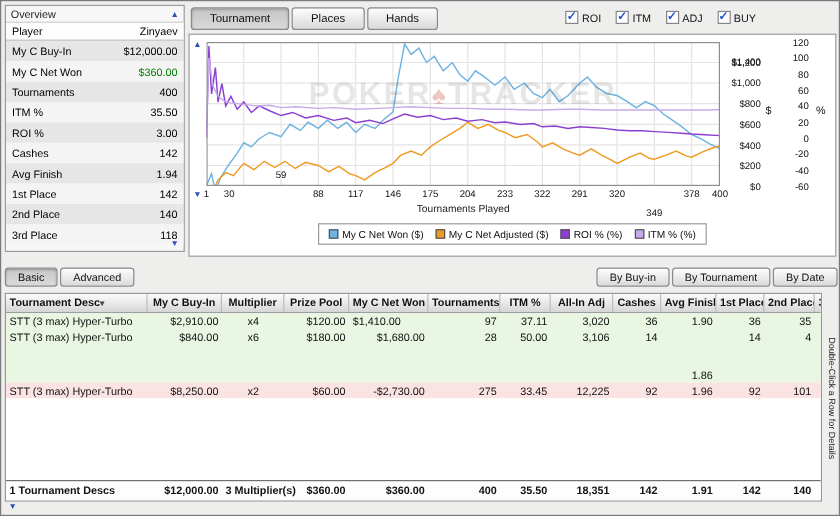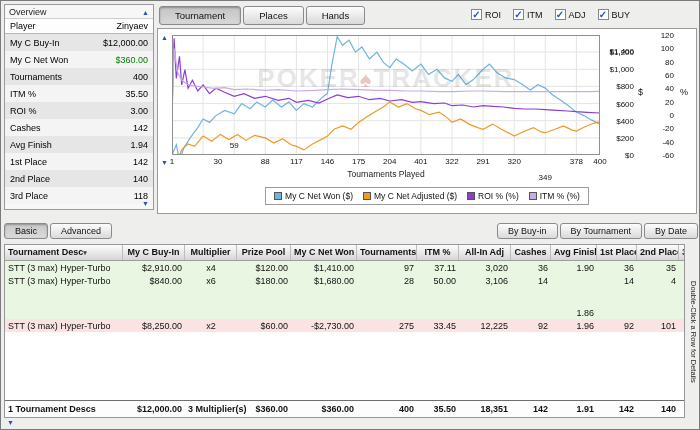--- a/index.html
+++ b/index.html
@@ -217,28 +217,28 @@
       <span class="axis-lbl" style="left: 492px; width: 24px; text-align: right; top: 15.3333px;">100</span>
       <span class="axis-lbl" style="left: 492px; width: 24px; text-align: right; top: 28.6667px;">80</span>
       <span class="axis-lbl" style="left: 492px; width: 24px; text-align: right; top: 42px;">60</span>
       <span class="axis-lbl" style="left: 492px; width: 24px; text-align: right; top: 55.3333px;">40</span>
       <span class="axis-lbl" style="left: 492px; width: 24px; text-align: right; top: 68.6667px;">20</span>
       <span class="axis-lbl" style="left: 492px; width: 24px; text-align: right; top: 82px;">0</span>
       <span class="axis-lbl" style="left: 492px; width: 24px; text-align: right; top: 95.3333px;">-20</span>
       <span class="axis-lbl" style="left: 492px; width: 24px; text-align: right; top: 108.667px;">-40</span>
       <span class="axis-lbl" style="left: 492px; width: 24px; text-align: right; top: 122px;">-60</span>
       <span class="axis-lbl" style="left: 4px; width: 20px; text-align: center; top: 128px;">1</span>
-      <span class="axis-lbl" style="left: 50px; width: 20px; text-align: center; top: 128px;">30</span>
+      <span class="axis-lbl" style="left: 23px; width: 20px; text-align: center; top: 128px;">30</span>
       <span class="axis-lbl" style="left: 66.2155px; width: 20px; text-align: center; top: 112px;">59</span>
       <span class="axis-lbl" style="left: 97.3233px; width: 20px; text-align: center; top: 128px;">88</span>
       <span class="axis-lbl" style="left: 128.431px; width: 20px; text-align: center; top: 128px;">117</span>
       <span class="axis-lbl" style="left: 159.539px; width: 20px; text-align: center; top: 128px;">146</span>
       <span class="axis-lbl" style="left: 190.647px; width: 20px; text-align: center; top: 128px;">175</span>
       <span class="axis-lbl" style="left: 221.754px; width: 20px; text-align: center; top: 128px;">204</span>
-      <span class="axis-lbl" style="left: 252.862px; width: 20px; text-align: center; top: 128px;">401</span>
+      <span class="axis-lbl" style="left: 252.862px; width: 20px; text-align: center; top: 128px;">233</span>
       <span class="axis-lbl" style="left: 283.97px; width: 20px; text-align: center; top: 128px;">322</span>
       <span class="axis-lbl" style="left: 315.078px; width: 20px; text-align: center; top: 128px;">291</span>
       <span class="axis-lbl" style="left: 346.185px; width: 20px; text-align: center; top: 128px;">320</span>
       <span class="axis-lbl" style="left: 377.293px; width: 20px; text-align: center; top: 128px; margin-top: 16px;">349</span>
       <span class="axis-lbl" style="left: 408.401px; width: 20px; text-align: center; top: 128px;">378</span>
       <span class="axis-lbl" style="left: 432px; width: 20px; text-align: center; top: 128px;">400</span>
     </div>
 
   <div class="bottom-panel">
     <div class="bottom-bar">
@@ -267,21 +267,21 @@
           <div class="th" style="width: 40px; text-align: center;">1st Place</div>
           <div class="th" style="width: 42px; text-align: center;">2nd Place</div>
           <div class="th" style="width: 24px; text-align: center;">3rd Place</div>
         </div>
       <div class="grid-body">
           <div class="tr row-green">
             <div class="td " style="width: 118px; text-align: left;">STT (3 max) Hyper-Turbo</div>
             <div class="td " style="width: 62px; text-align: right;">$2,910.00</div>
             <div class="td green" style="width: 52px; text-align: center;">x4</div>
             <div class="td " style="width: 54px; text-align: right;">$120.00</div>
-            <div class="td green" style="width: 66px; text-align: right;">$1,410.00</div>
+            <div class="td green" style="width: 66px; ">$1,410.00</div>
             <div class="td " style="width: 60px; text-align: right;">97</div>
             <div class="td " style="width: 42px; text-align: right;">37.11</div>
             <div class="td green" style="width: 52px; text-align: right;">3,020</div>
             <div class="td " style="width: 40px; text-align: right;">36</div>
             <div class="td " style="width: 46px; text-align: right;">1.90</div>
             <div class="td " style="width: 40px; text-align: right;">36</div>
             <div class="td " style="width: 42px; text-align: right;">35</div>
             <div class="td " style="width: 24px; text-align: right;"></div>
           </div>
           <div class="tr row-green">

